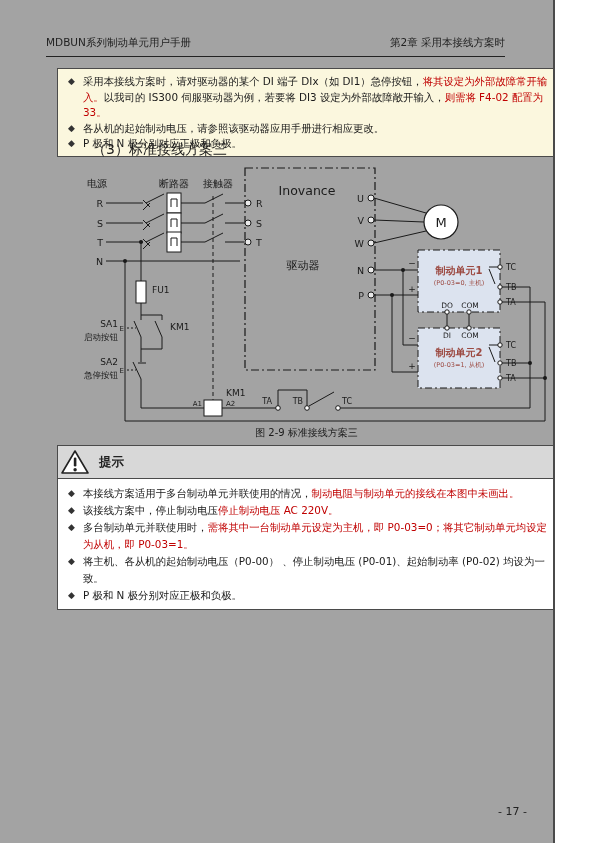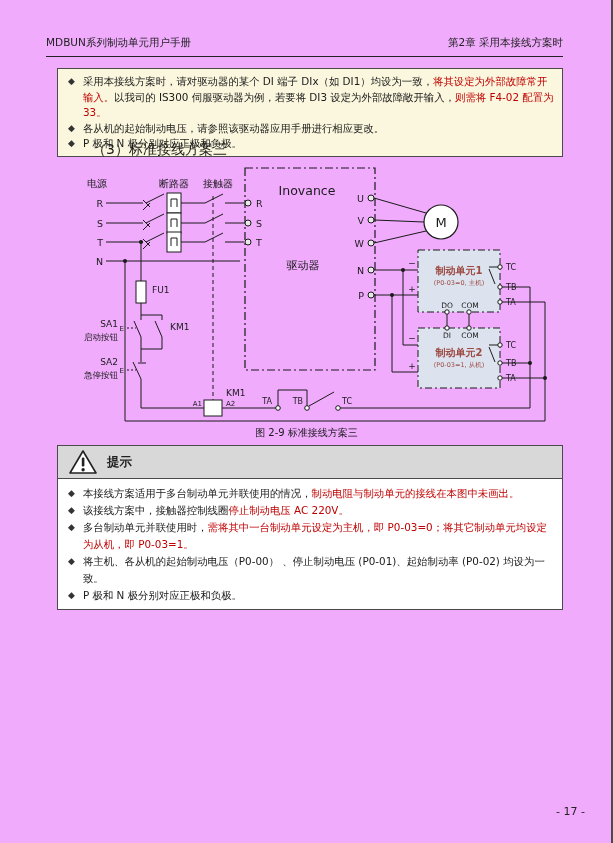--- a/index.html
+++ b/index.html
@@ -1,16 +1,16 @@
 <!DOCTYPE html>
 <html><head>
 <meta charset="utf-8">
 <style>
   html,body{margin:0;padding:0;background:#fff;}
-  .page{position:relative;width:613px;height:843px;background:#f0abfc;overflow:hidden;
+  .page{position:relative;width:555px;height:843px;background:#a3a3a3;overflow:hidden;
         font-family:"DejaVu Sans","Liberation Sans",sans-serif;color:#1a1a1a;
         border-right:2px solid #4a4a4a;box-sizing:border-box;}
   
   .hdr{position:absolute;top:36px;left:46px;right:48px;display:flex;justify-content:space-between;
        font-size:10.5px;color:#222;}
   .hdr-rule{position:absolute;top:56px;left:46px;right:48px;border-top:1.3px solid #222;height:0;}
   
   .notebox{position:absolute;top:68px;left:57px;width:506px;box-sizing:border-box;
            background:#FBF7DE;border:1px solid #4a4a4a;padding:5px 8px 4px 8px;}
   .bullet{display:flex;align-items:flex-start;font-size:10.4px;line-height:15.6px;}
@@ -25,21 +25,21 @@
   .t10{font-size:10px;} .t95{font-size:9.5px;} .t9{font-size:9px;} .t85{font-size:8.5px;}
   .t8{font-size:8px;} .t75{font-size:7.5px;} .t7{font-size:7px;} .t65{font-size:6.5px;}
   .t11{font-size:11px;} .t125{font-size:12.5px;} .t13{font-size:13px;}
   .unittext{fill:#9C4A42;font-weight:600;}
   .unitsub{fill:#9C4A42;}
   .caption{position:absolute;top:426px;left:0;width:613px;text-align:center;font-size:10px;}
   
   .tipbox{position:absolute;top:445px;left:57px;width:506px;box-sizing:border-box;
           border:1px solid #4a4a4a;background:#fff;}
   .tiphead{height:33px;background:#D8D8D8;border-bottom:1px solid #4a4a4a;
-           display:flex;align-items:center;gap:9px;padding-left:10px;box-sizing:border-box;}
+           display:flex;align-items:center;gap:9px;padding-left:2px;box-sizing:border-box;}
   .tiptitle{font-size:12.5px;font-weight:600;color:#222;}
   .tipbody{padding:6px 8px 5px 8px;}
   .tipbody .bullet{line-height:17px;}
   .tipbody .bullet .dia{line-height:17px;}
   
   .footer{position:absolute;top:805px;right:26px;font-size:11px;color:#222;}
 </style>
 </head>
 <body>
 
@@ -47,21 +47,21 @@
 
   <div class="hdr">
     <span>MDBUN系列制动单元用户手册</span>
     <span>第2章 采用本接线方案时</span>
   </div>
   <div class="hdr-rule"></div>
 
   <div class="notebox">
     <div class="bullet">
       <span class="dia">◆</span>
-      <span class="txt"><span>采用本接线方案时，请对驱动器的某个 DI 端子 DIx（如 DI1）均设为一致，</span><span class="red">将其设定为外部故障常开输入。</span><span>以我司的 IS300 伺服驱动器为例，若要将 DI3 设定为外部故障敞开输入，</span><span class="red">则需将 F4-02 配置为 33。</span></span>
+      <span class="txt"><span>采用本接线方案时，请对驱动器的某个 DI 端子 DIx（如 DI1）急停按钮，</span><span class="red">将其设定为外部故障常开输入。</span><span>以我司的 IS300 伺服驱动器为例，若要将 DI3 设定为外部故障敞开输入，</span><span class="red">则需将 F4-02 配置为 33。</span></span>
     </div>
     <div class="bullet">
       <span class="dia">◆</span>
       <span class="txt"><span>各从机的起始制动电压，请参照该驱动器应用手册进行相应更改。</span></span>
     </div>
     <div class="bullet">
       <span class="dia">◆</span>
       <span class="txt"><span>P 极和 N 极分别对应正极和负极。</span></span>
     </div>
   </div>
@@ -218,21 +218,21 @@
       </svg>
       <span class="tiptitle">提示</span>
     </div>
     <div class="tipbody">
       <div class="bullet">
         <span class="dia">◆</span>
         <span class="txt"><span>本接线方案适用于多台制动单元并联使用的情况，</span><span class="red">制动电阻与制动单元的接线在本图中未画出。</span></span>
       </div>
       <div class="bullet">
         <span class="dia">◆</span>
-        <span class="txt"><span>该接线方案中，接触器控制线圈</span><span class="red">停止制动电压 AC 220V。</span></span>
+        <span class="txt"><span>该接线方案中，停止制动电压</span><span class="red">停止制动电压 AC 220V。</span></span>
       </div>
       <div class="bullet">
         <span class="dia">◆</span>
         <span class="txt"><span>多台制动单元并联使用时，</span><span class="red">需将其中一台制动单元设定为主机，即 P0-03=0；将其它制动单元均设定为从机，即 P0-03=1。</span></span>
       </div>
       <div class="bullet">
         <span class="dia">◆</span>
         <span class="txt"><span>将主机、各从机的起始制动电压（P0-00） 、停止制动电压 (P0-01)、起始制动率 (P0-02) 均设为一致。</span></span>
       </div>
       <div class="bullet">

